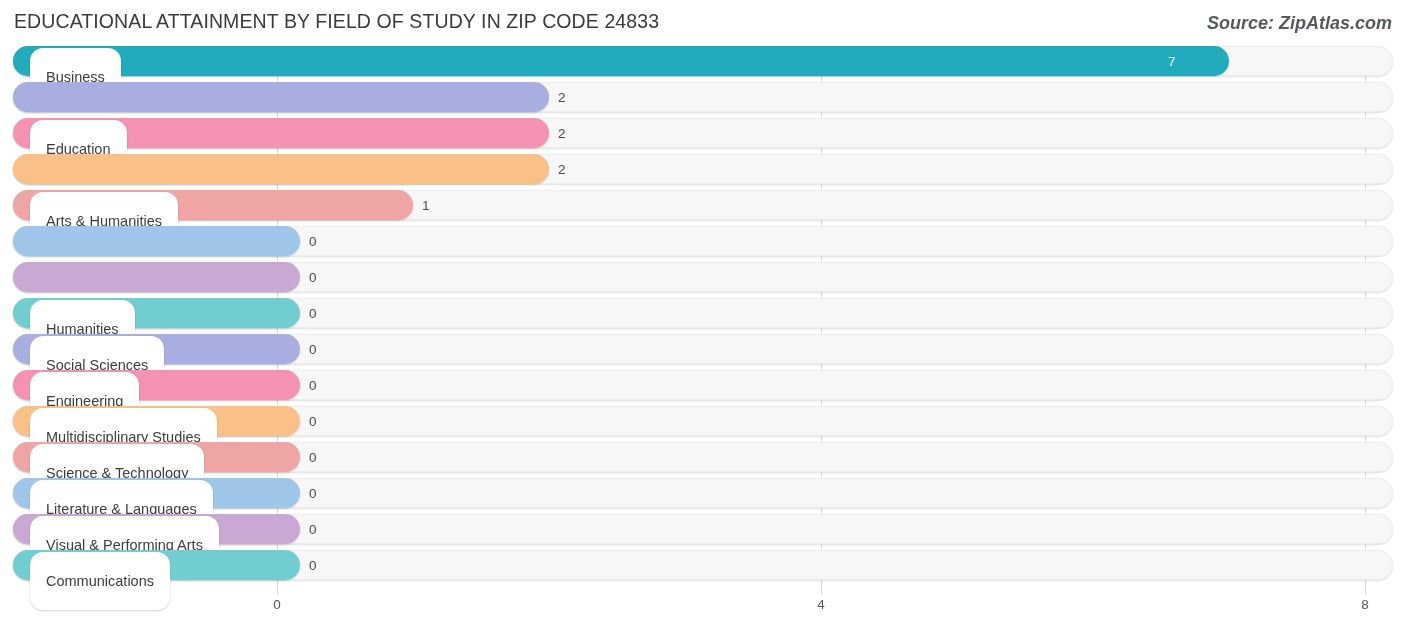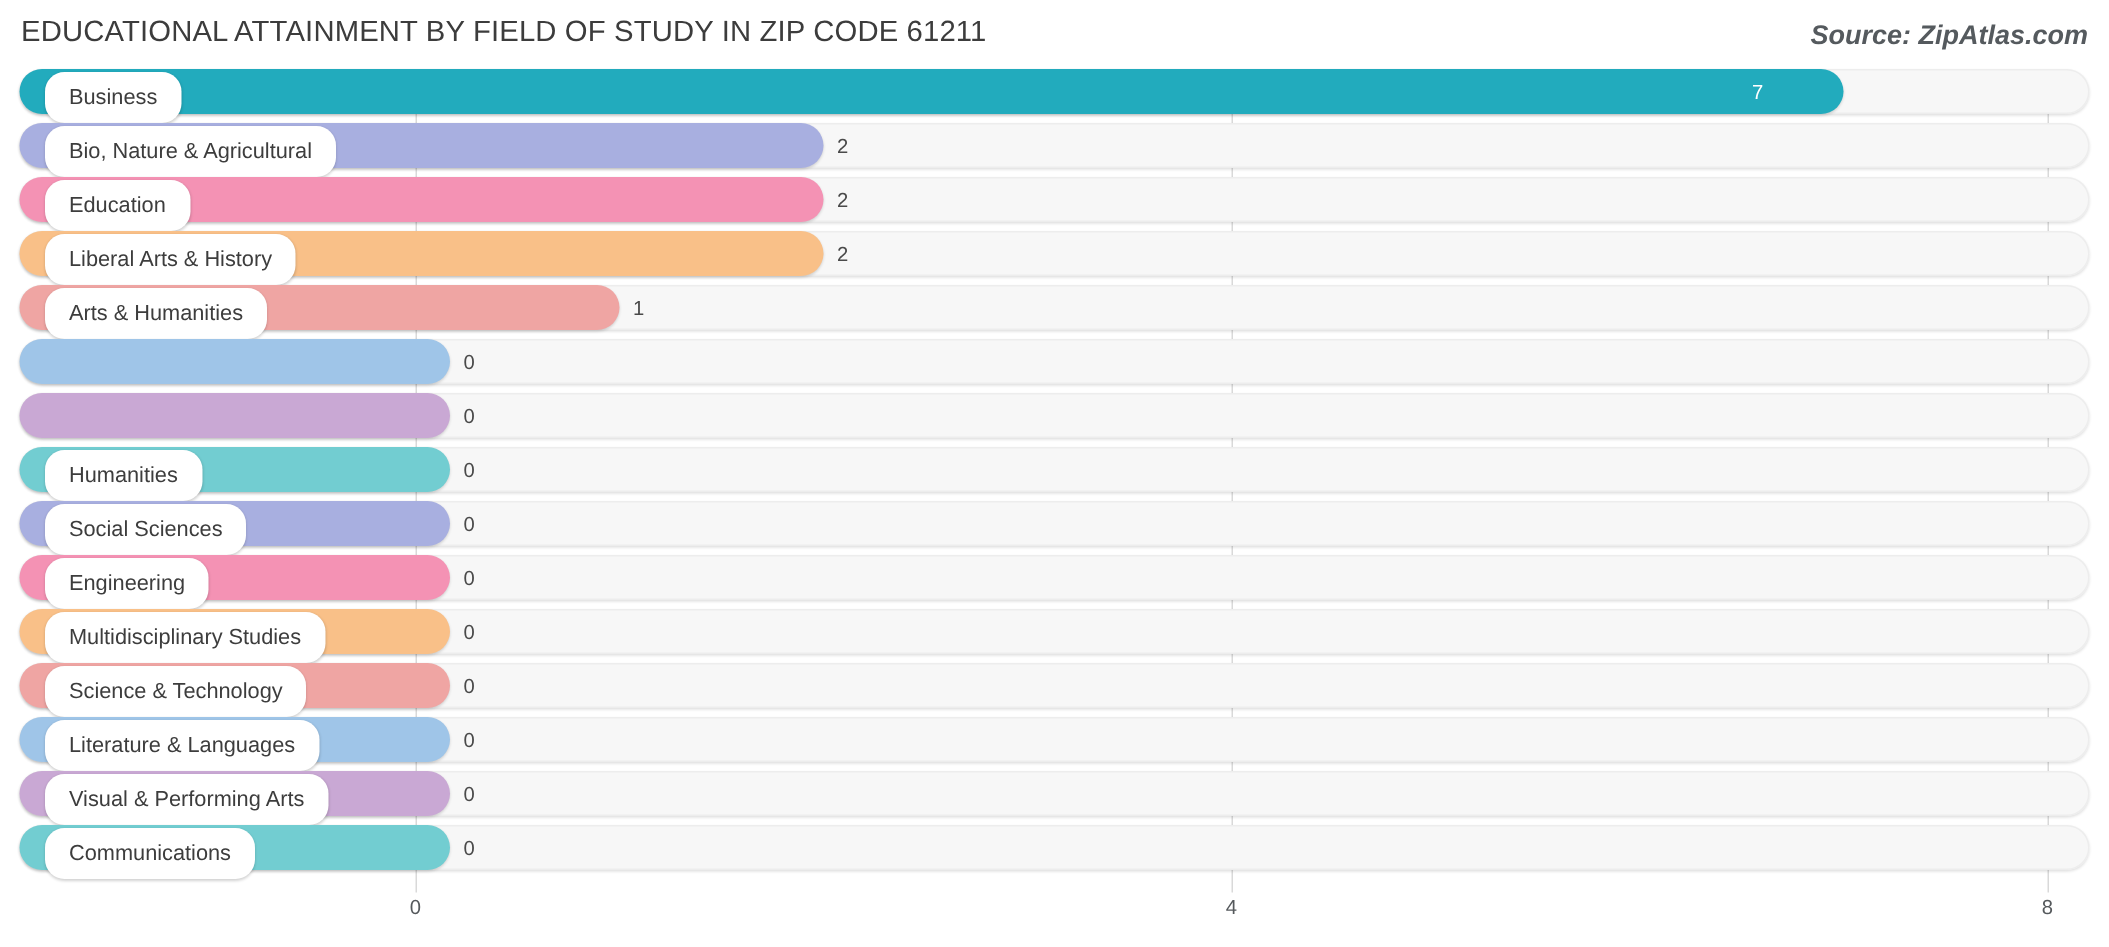--- a/index.html
+++ b/index.html
@@ -104,21 +104,21 @@
   
   .pill {
     position: absolute;
     left: 30px;
     top: 2px;
     height: 26px;
     background: #ffffff;
     border-radius: 13px;
     display: flex;
     align-items: center;
-    padding: 4px 16px;
+    padding: 16px 16px;
     box-shadow: 0 1px 2px rgba(0,0,0,0.18);
     white-space: nowrap;
   }
   .pill-label {
     font-size: 14.5px;
     color: #3d3d3d;
     line-height: 1;
   }
 
   
@@ -156,21 +156,21 @@
     font-size: 13.5px;
     color: #55595c;
     transform: translateX(-50%);
     white-space: nowrap;
   }
 </style>
 </head>
 <body>
 
 <div class="header">
-  <div class="chart-title">EDUCATIONAL ATTAINMENT BY FIELD OF STUDY IN ZIP CODE 61211</div>
+  <div class="chart-title">EDUCATIONAL ATTAINMENT BY FIELD OF STUDY IN ZIP CODE 24833</div>
   <div class="chart-source">Source: ZipAtlas.com</div>
 </div>
 
 <div class="plot">
   <div class="gridlines" id="gridlines">
       <div class="gridline" style="left: 277px;"></div>
       <div class="gridline" style="left: 821px;"></div>
       <div class="gridline" style="left: 1365px;"></div>
     </div>
   <div class="rows" id="rows">
@@ -178,39 +178,33 @@
         <div class="track"></div>
         <div class="bar" style="width: 1216px; background: rgb(34, 171, 189);"></div>
         <div class="pill">
           <span class="pill-label">Business</span>
         </div>
         <div class="value-in" style="left: 1168px;">7</div>
       </div>
       <div class="row">
         <div class="track"></div>
         <div class="bar" style="width: 536px; background: rgb(168, 175, 224);"></div>
-        <div class="pill">
-          <span class="pill-label">Bio, Nature &amp; Agricultural</span>
-        </div>
         <div class="value-out" style="left: 558px;">2</div>
       </div>
       <div class="row">
         <div class="track"></div>
         <div class="bar" style="width: 536px; background: rgb(244, 146, 180);"></div>
         <div class="pill">
           <span class="pill-label">Education</span>
         </div>
         <div class="value-out" style="left: 558px;">2</div>
       </div>
       <div class="row">
         <div class="track"></div>
         <div class="bar" style="width: 536px; background: rgb(249, 192, 136);"></div>
-        <div class="pill">
-          <span class="pill-label">Liberal Arts &amp; History</span>
-        </div>
         <div class="value-out" style="left: 558px;">2</div>
       </div>
       <div class="row">
         <div class="track"></div>
         <div class="bar" style="width: 400px; background: rgb(239, 165, 163);"></div>
         <div class="pill">
           <span class="pill-label">Arts &amp; Humanities</span>
         </div>
         <div class="value-out" style="left: 422px;">1</div>
       </div>

